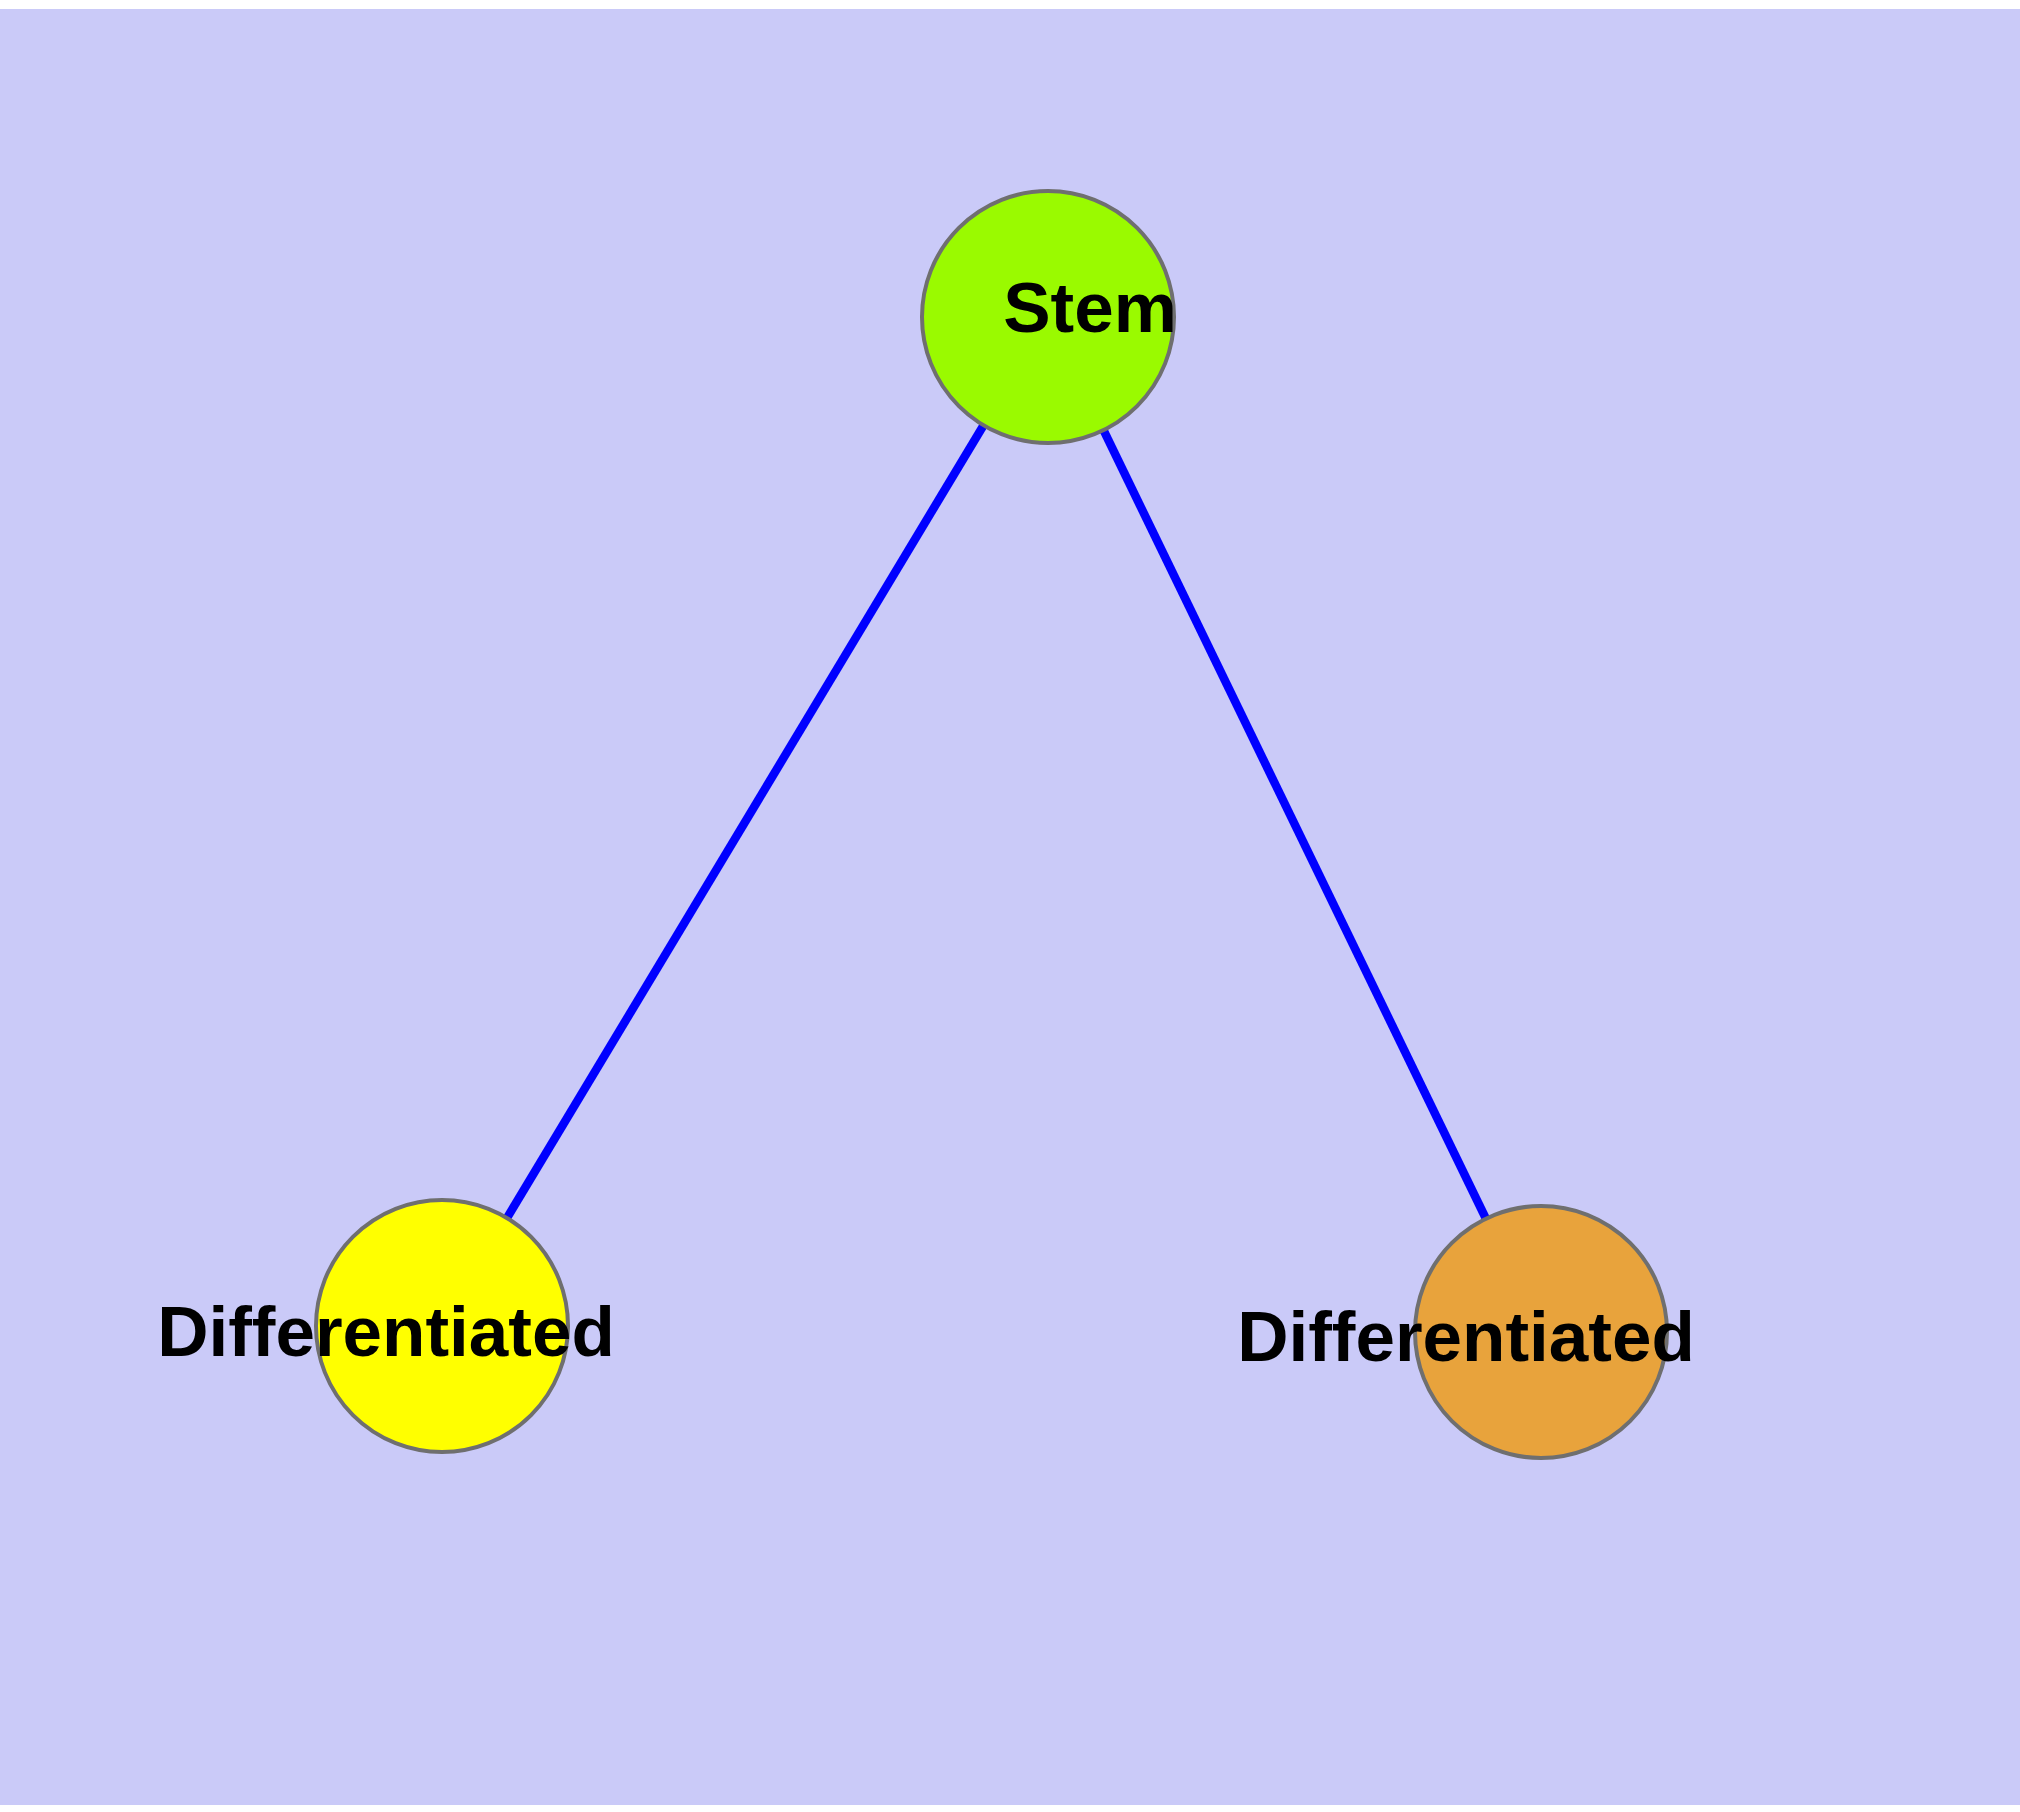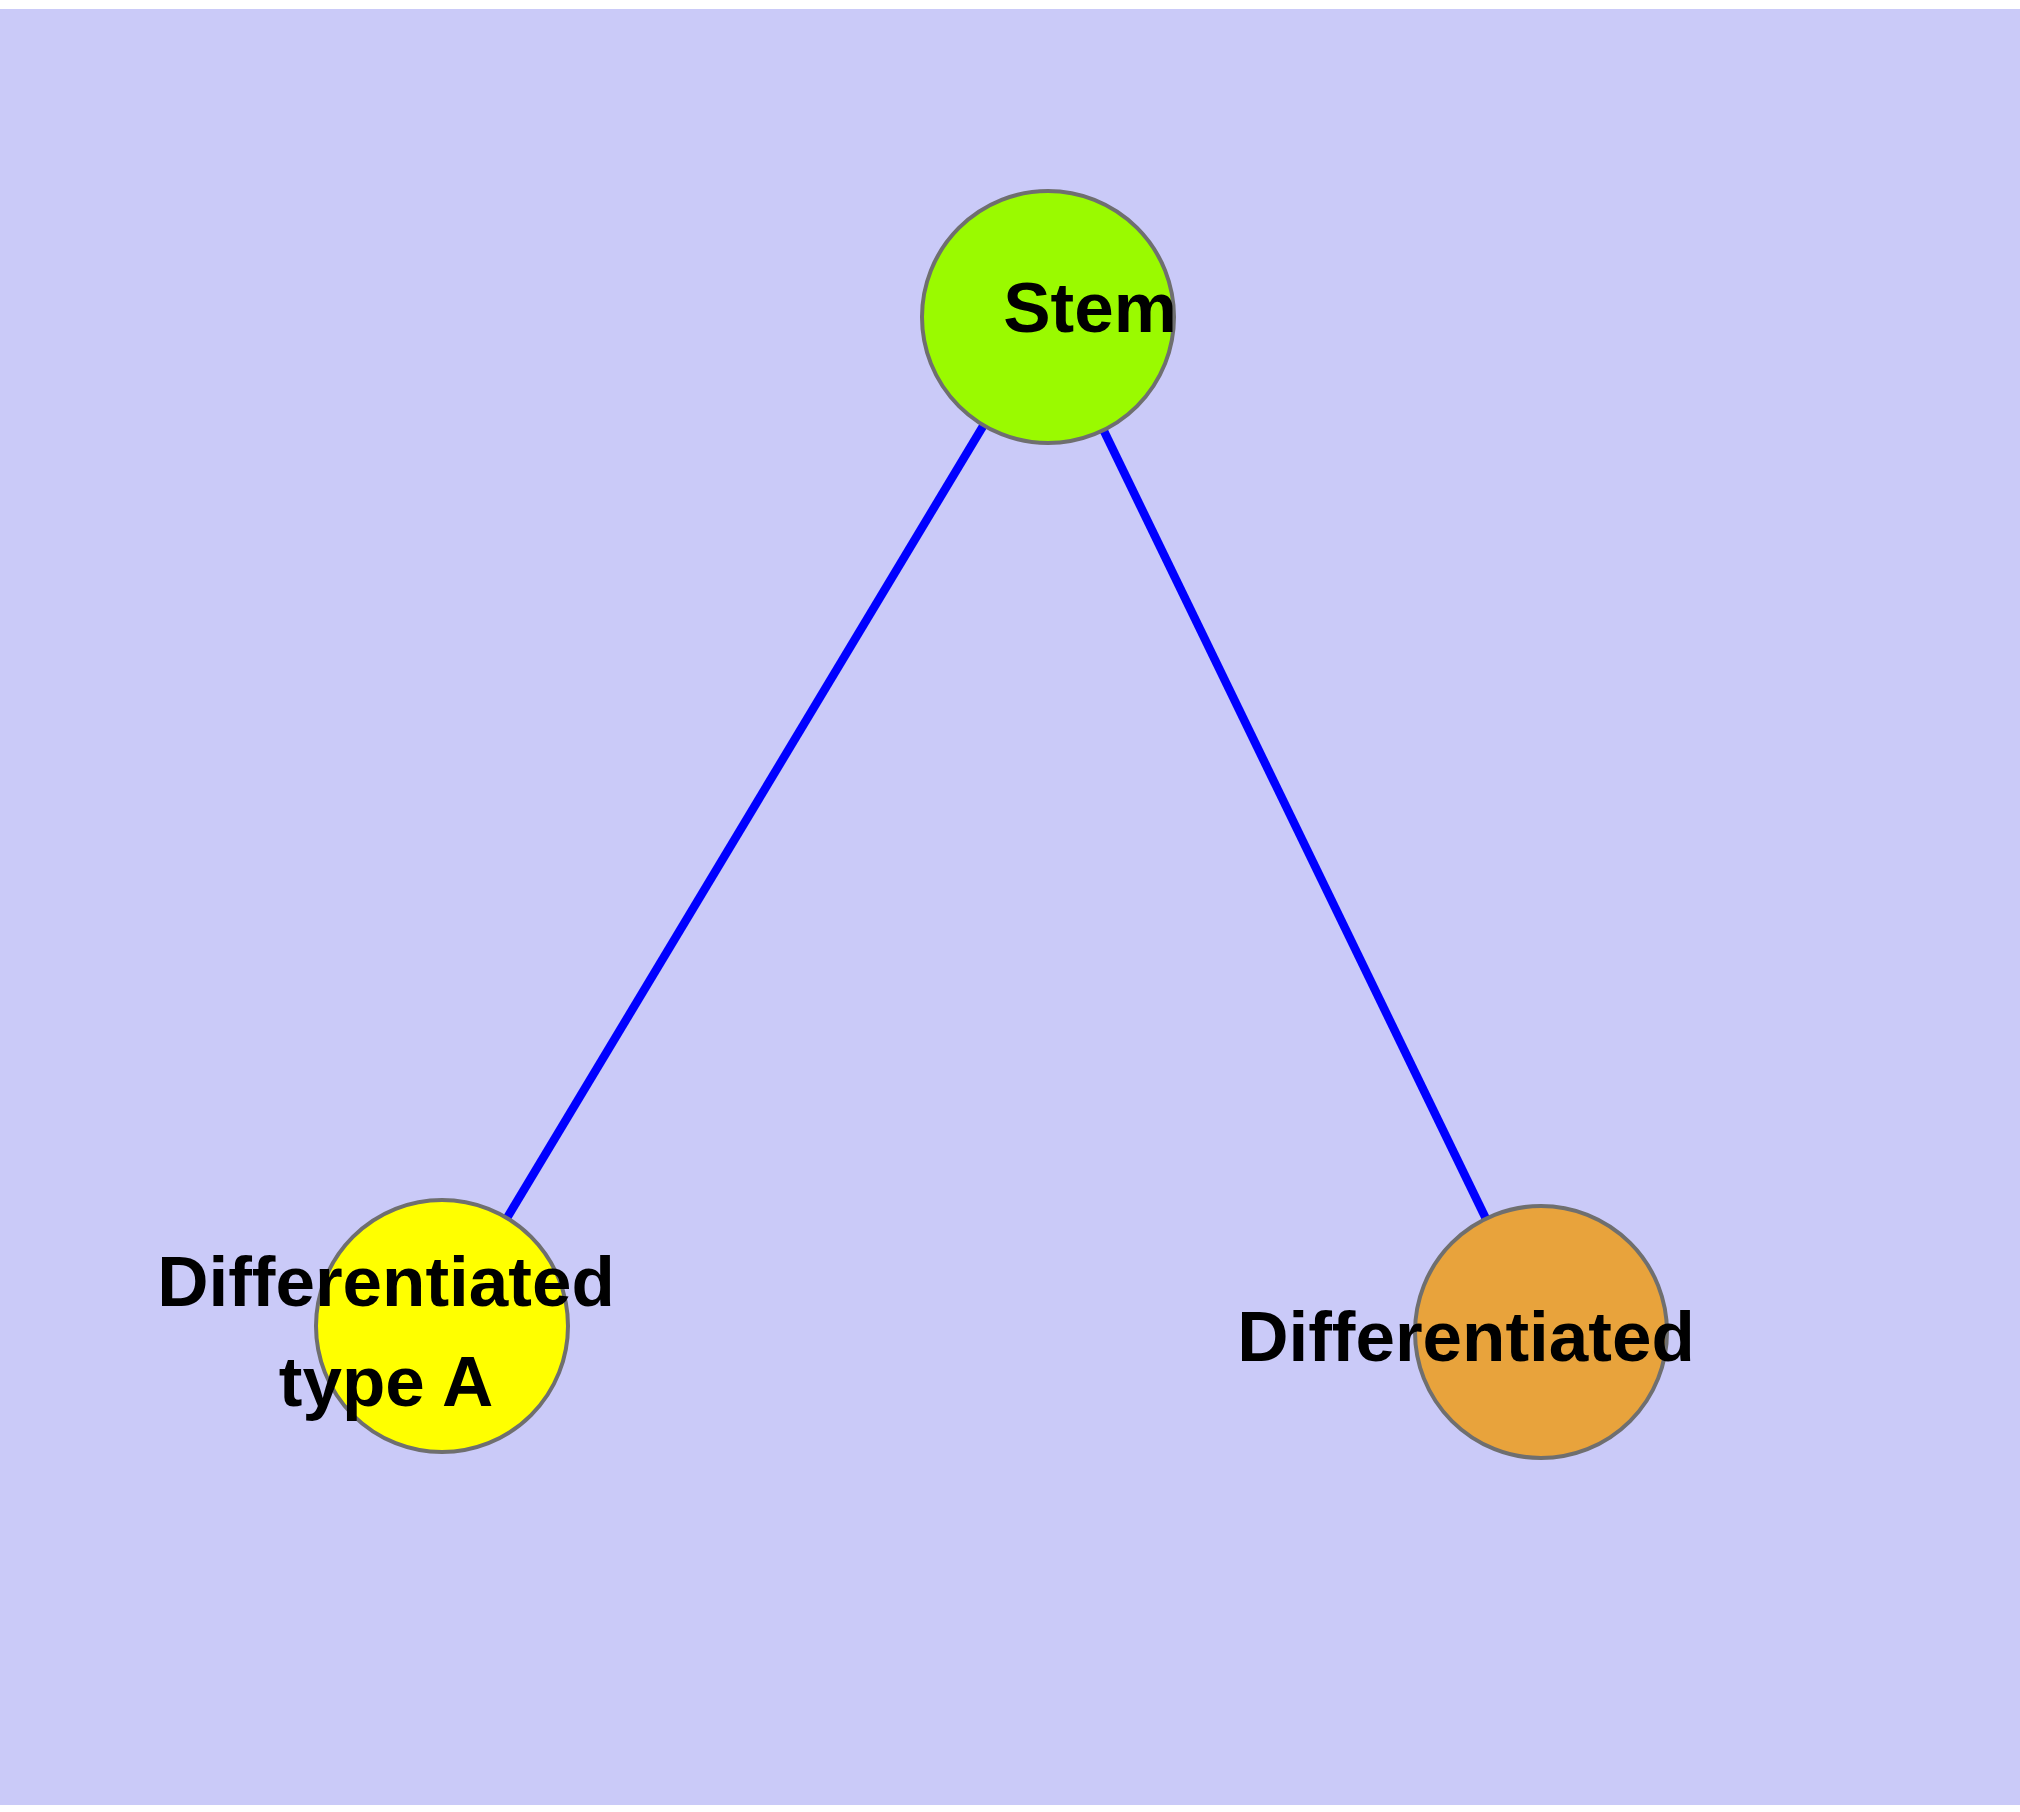--- a/index.html
+++ b/index.html
@@ -63,21 +63,20 @@
   <div class="node" id="node-0" style="left: 920px; top: 189px; width: 256px; height: 256px; background: rgb(154, 250, 0); border: 4.2px solid rgb(111, 111, 111);"></div>
   <div class="node" id="node-1" style="left: 314px; top: 1198px; width: 256px; height: 256px; background: rgb(255, 255, 0); border: 4.2px solid rgb(111, 111, 111);"></div>
   <div class="node" id="node-2" style="left: 1413px; top: 1204px; width: 256px; height: 256px; background: rgb(232, 163, 60); border: 4.2px solid rgb(111, 111, 111);"></div>
 
   <div class="node-label" id="label-0" style="left: 1049px; top: 308px; color: rgb(0, 0, 0); margin-left: 41px;">
     <span>Stem</span>
   </div>
 
   <div class="node-label" id="label-1" style="left: 386px; top: 1332px; color: rgb(0, 0, 0);">
     <span>Differentiated</span>
-    <span>type A</span>
   </div>
 
   <div class="node-label" id="label-2" style="left: 1466px; top: 1337px; color: rgb(0, 0, 0);">
     <span>Differentiated</span>
   </div>
 
 </div>
 
 
 </body></html>

